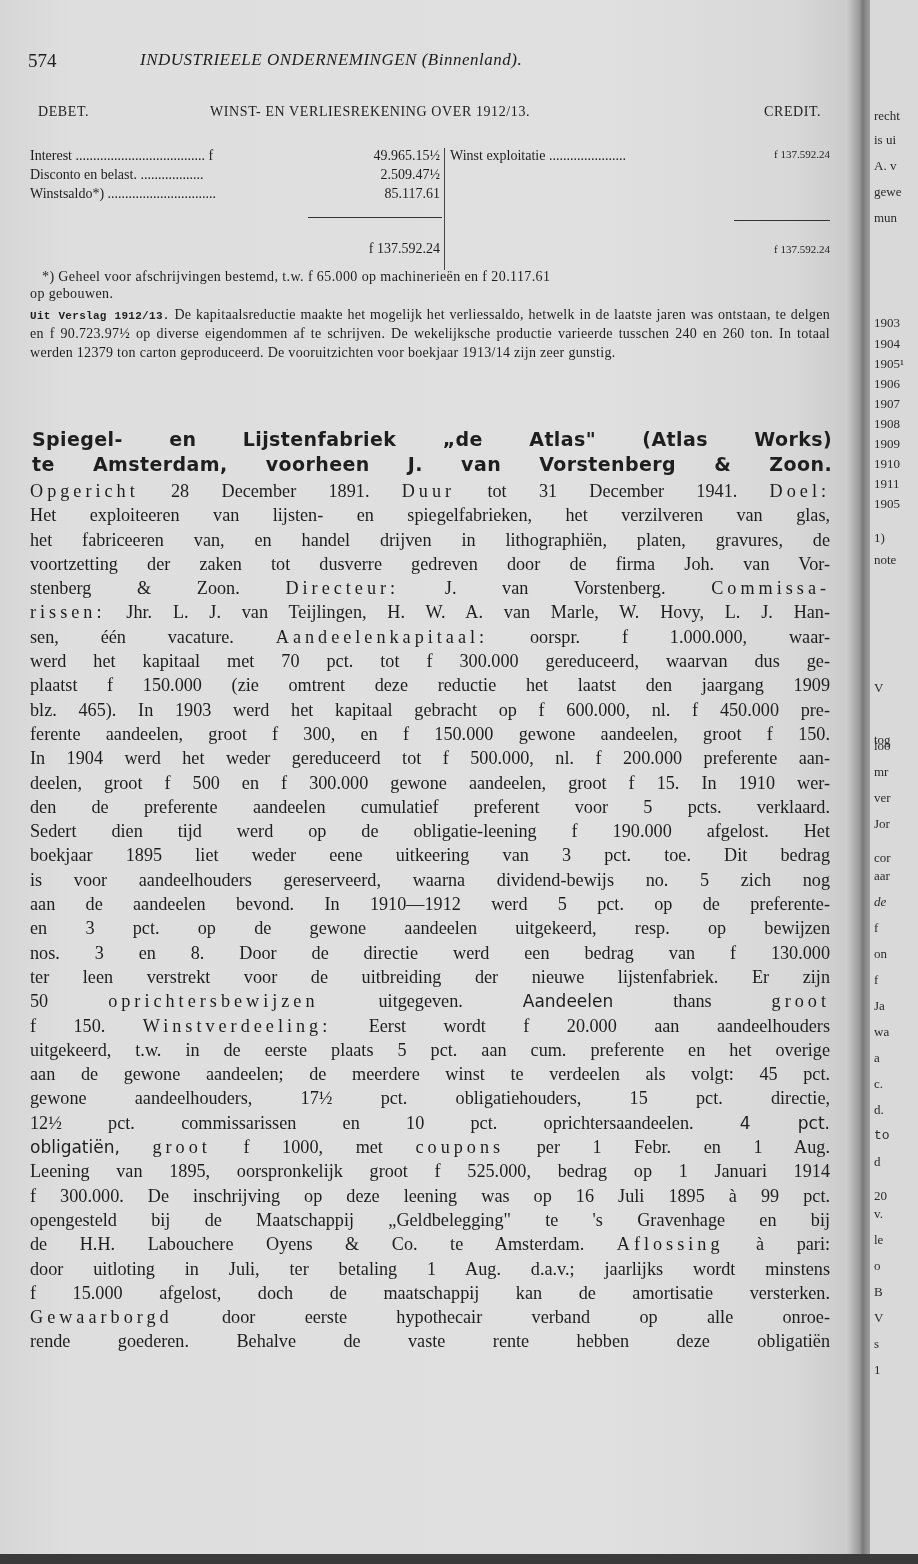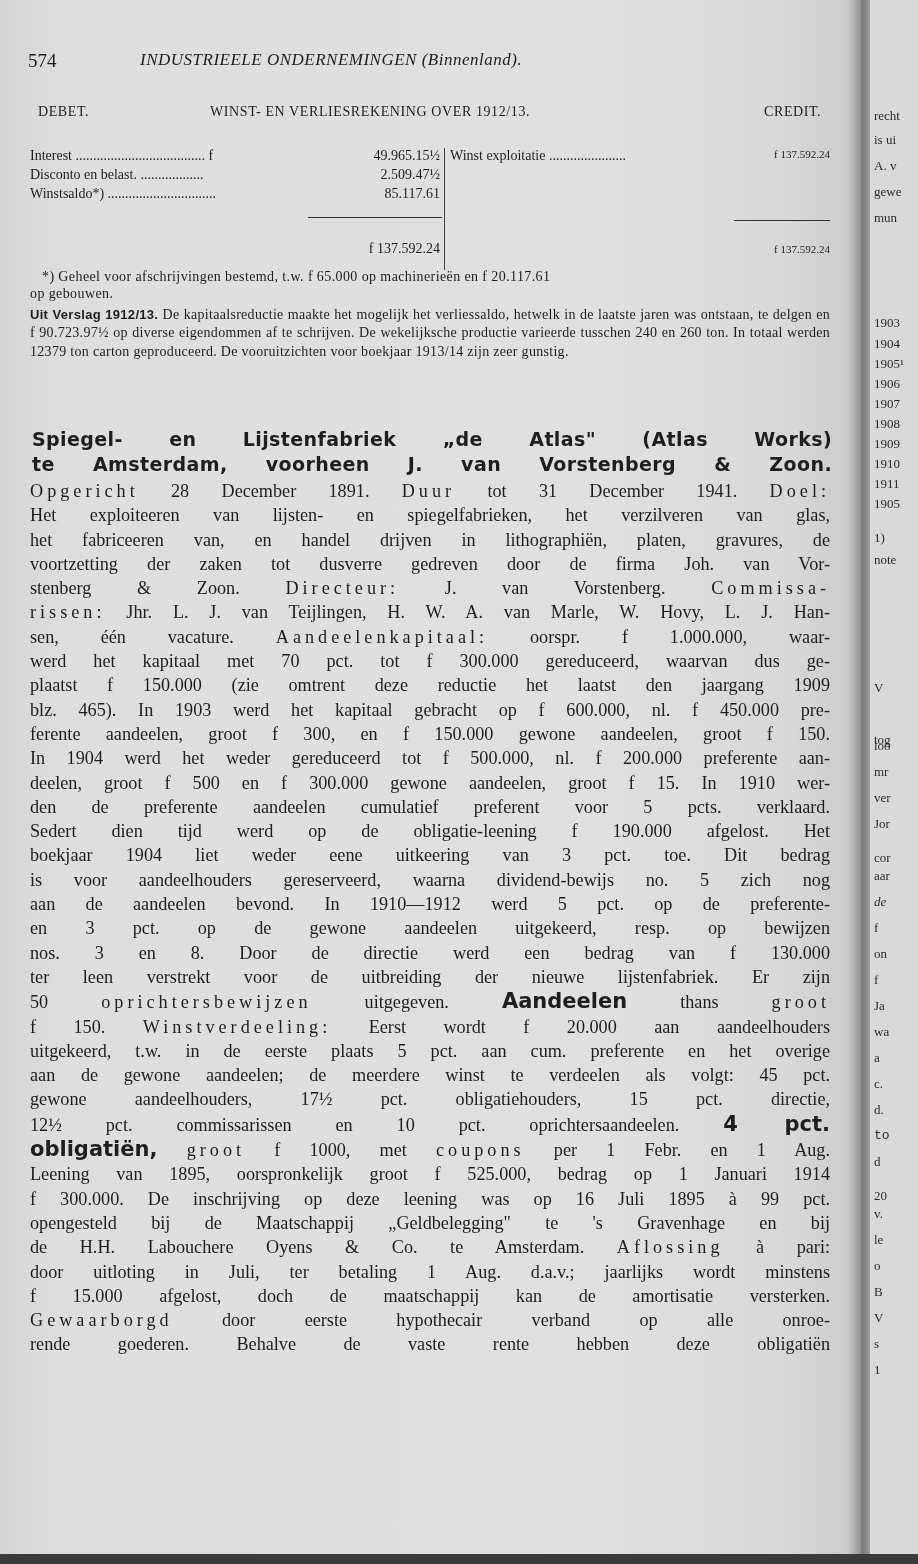--- a/index.html
+++ b/index.html
@@ -30,26 +30,26 @@
   .acct-head { position:absolute; top:104px; left:38px; width:790px; font-size:14px; font-family:"Liberation Serif", serif; letter-spacing:0.6px; }
   .acct-head span { position:absolute; top:0; }
   .acct { position:absolute; left:30px; top:148px; width:800px; font-size:14px; font-family:"Liberation Serif", serif; }
   .acct .row { position:absolute; height:18px; white-space:nowrap; }
   .acct .lbl { position:absolute; left:0; }
   .acct .amt { position:absolute; text-align:right; }
   .vline { position:absolute; left:444px; top:148px; width:1px; height:122px; background:#444; }
   .rule { position:absolute; height:1px; background:#333; }
   .footnote { position:absolute; left:30px; top:268px; width:800px; font-size:14px; line-height:17px; font-family:"Liberation Serif", serif; letter-spacing:0.4px; }
   .verslag { position:absolute; left:30px; top:306px; width:800px; font-size:14px; line-height:18.4px; font-family:"Liberation Serif", serif; text-align:justify; letter-spacing:0.3px; }
-  .verslag b { font-family:Liberation Sans, sans-serif; font-size:13px; }
+  .verslag b { font-family:Liberation Mono, monospace; font-size:11px; }
   .company-title { position:absolute; left:32px; top:427px; width:800px; font-family:"DejaVu Sans", sans-serif; font-weight:bold; font-size:19px; line-height:25px; letter-spacing:0.4px; text-align:justify; }
   .body { position:absolute; left:30px; top:479px; width:800px; font-family:"Liberation Serif", serif; font-size:18.2px; line-height:24.3px; text-align:justify; }
   .body .line { display:block; white-space:nowrap; text-align-last:justify; text-align:justify; }
   .sp { letter-spacing:4px; }
-  .bs { font-family:"DejaVu Sans", sans-serif; font-weight:bold; font-size:21px; }
+  .bs { font-family:"DejaVu Sans", sans-serif; font-weight:normal; font-size:17px; }
   .np { position:absolute; left:4px; font-family:"Liberation Serif", serif; font-size:13px; white-space:nowrap; color:#2a2a2a; }
 </style>
 </head>
 <body>
 
 <div class="page">
 
   <div class="runhead">
     <span class="pn">574</span>
     <span class="rt">INDUSTRIEELE ONDERNEMINGEN (Binnenland).</span>
@@ -113,21 +113,21 @@
       <span class="line"><span class="sp">rissen:</span><span> Jhr. L. J. van Teijlingen, H. W. A. van Marle, W. Hovy, L. J. Han-</span></span>
       <span class="line"><span>sen, één vacature. </span><span class="sp">Aandeelenkapitaal:</span><span> oorspr. f 1.000.000, waar-</span></span>
       <span class="line"><span>werd het kapitaal met 70 pct. tot f 300.000 gereduceerd, waarvan dus ge-</span></span>
       <span class="line"><span>plaatst f 150.000 (zie omtrent deze reductie het laatst den jaargang 1909</span></span>
       <span class="line"><span>blz. 465). In 1903 werd het kapitaal gebracht op f 600.000, nl. f 450.000 pre-</span></span>
       <span class="line"><span>ferente aandeelen, groot f 300, en f 150.000 gewone aandeelen, groot f 150.</span></span>
       <span class="line"><span>In 1904 werd het weder gereduceerd tot f 500.000, nl. f 200.000 preferente aan-</span></span>
       <span class="line"><span>deelen, groot f 500 en f 300.000 gewone aandeelen, groot f 15. In 1910 wer-</span></span>
       <span class="line"><span>den de preferente aandeelen cumulatief preferent voor 5 pcts. verklaard.</span></span>
       <span class="line"><span>Sedert dien tijd werd op de obligatie-leening f 190.000 afgelost. Het</span></span>
-      <span class="line"><span>boekjaar 1904 liet weder eene uitkeering van 3 pct. toe. Dit bedrag</span></span>
+      <span class="line"><span>boekjaar 1895 liet weder eene uitkeering van 3 pct. toe. Dit bedrag</span></span>
       <span class="line"><span>is voor aandeelhouders gereserveerd, waarna dividend-bewijs no. 5 zich nog</span></span>
       <span class="line"><span>aan de aandeelen bevond. In 1910—1912 werd 5 pct. op de preferente-</span></span>
       <span class="line"><span>en 3 pct. op de gewone aandeelen uitgekeerd, resp. op bewijzen</span></span>
       <span class="line"><span>nos. 3 en 8. Door de directie werd een bedrag van f 130.000</span></span>
       <span class="line"><span>ter leen verstrekt voor de uitbreiding der nieuwe lijstenfabriek. Er zijn</span></span>
       <span class="line"><span>50 </span><span class="sp">oprichtersbewijzen</span><span> uitgegeven. </span><span class="bs">Aandeelen</span><span> thans </span><span class="sp">groot</span></span>
       <span class="line"><span>f 150. </span><span class="sp">Winstverdeeling:</span><span> Eerst wordt f 20.000 aan aandeelhouders</span></span>
       <span class="line"><span>uitgekeerd, t.w. in de eerste plaats 5 pct. aan cum. preferente en het overige</span></span>
       <span class="line"><span>aan de gewone aandeelen; de meerdere winst te verdeelen als volgt: 45 pct.</span></span>
       <span class="line"><span>gewone aandeelhouders, 17½ pct. obligatiehouders, 15 pct. directie,</span></span>

